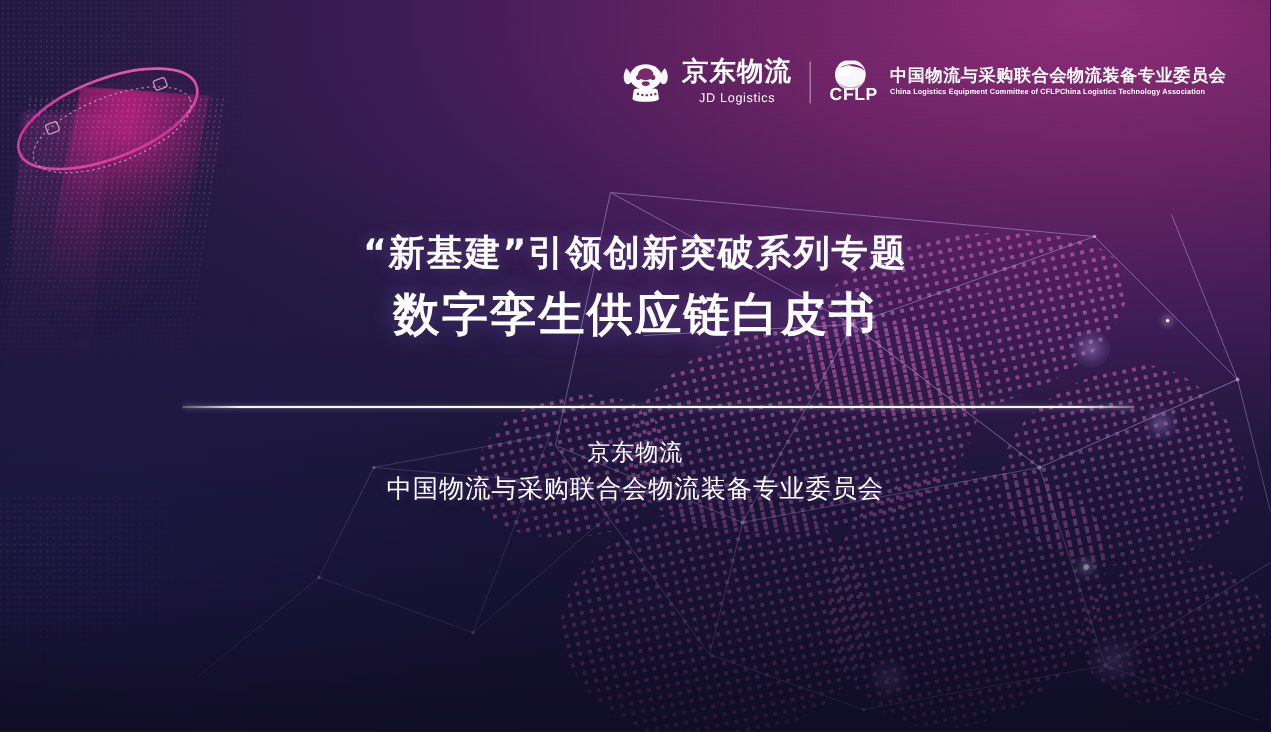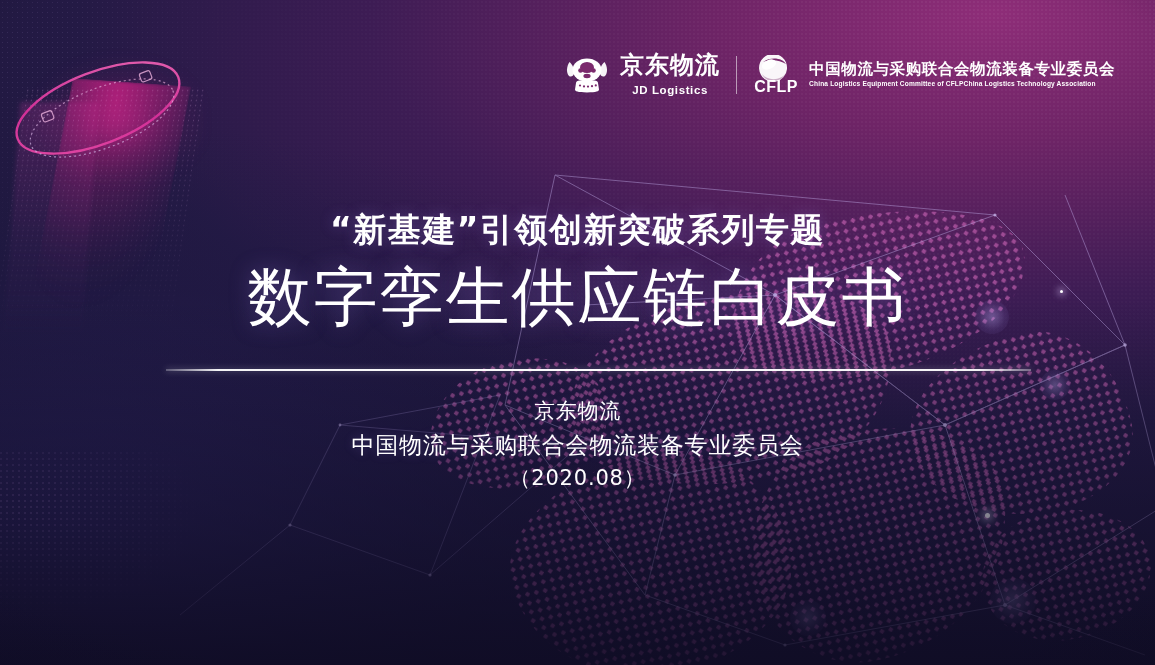--- a/index.html
+++ b/index.html
@@ -129,21 +129,21 @@
     padding-right:40px;
   }
   .logo-group{display:flex;align-items:center;gap:0;}
   .jd-logo{display:flex;align-items:center;gap:11px;}
   .jd-mark{width:44px;height:40px;flex:none;}
   .jd-words{display:flex;flex-direction:column;align-items:center;line-height:1;}
   .jd-cn{
     font-size:24px;font-weight:bold;color:#ffffff;letter-spacing:1px;
     font-family:"DejaVu Sans","Liberation Sans",sans-serif;
   }
-  .jd-en{font-size:11.5px;color:#ffffff;letter-spacing:.6px;margin-top:8px;font-weight:bold;text-align:center;}
+  .jd-en{font-size:11.5px;color:#ffffff;letter-spacing:.6px;margin-top:8px;font-weight:normal;text-align:center;}
   .logo-divider{width:1px;height:38px;background:rgba(255,255,255,.55);margin:0 16px;}
   .cflp-logo{display:flex;align-items:center;gap:10px;}
   .cflp-mark{width:46px;height:40px;flex:none;position:relative;}
   .cflp-abbr{
     position:absolute;left:0;bottom:-1px;width:46px;text-align:center;
     font-size:16px;font-weight:bold;color:#fff;letter-spacing:.5px;
   }
   .cflp-words{display:flex;flex-direction:column;line-height:1;}
   .cflp-cn{
     font-size:15.5px;font-weight:bold;color:#ffffff;letter-spacing:.6px;
@@ -157,21 +157,21 @@
     display:flex;flex-direction:column;align-items:center;
   }
   .subtitle{
     font-size:33px;font-weight:bold;color:#ffffff;letter-spacing:1.5px;
     font-family:"DejaVu Sans","Liberation Sans",sans-serif;
     line-height:1.1;
     text-shadow:0 0 14px rgba(150,120,220,.35);
   }
   .main-title{
     margin-top:14px;
-    font-size:64px;font-weight:normal;color:#ffffff;letter-spacing:2px;
+    font-size:42px;font-weight:bold;color:#ffffff;letter-spacing:2px;
     font-family:"DejaVu Sans","Liberation Sans",sans-serif;
     line-height:1.12;
     text-shadow:0 0 22px rgba(160,130,230,.35);
   }
   .divider{
     position:absolute;left:166px;top:369px;width:865px;height:1.6px;
     background:linear-gradient(to right, rgba(255,255,255,.28) 0%, rgba(255,255,255,.95) 6%, #ffffff 50%, rgba(255,255,255,.95) 94%, rgba(255,255,255,.35) 100%);
     box-shadow:0 0 6px rgba(255,255,255,.35);
   }
 
@@ -351,16 +351,15 @@
   <div class="title-block">
     <div class="subtitle">“新基建”引领创新突破系列专题</div>
     <div class="main-title">数字孪生供应链白皮书</div>
   </div>
 
   <div class="divider"></div>
 
   <div class="footer">
     <div class="footer-line">京东物流</div>
     <div class="footer-line big">中国物流与采购联合会物流装备专业委员会</div>
-    <div class="footer-date">（2020.08）</div>
   </div>
 
 </div>
 
 </body></html>

